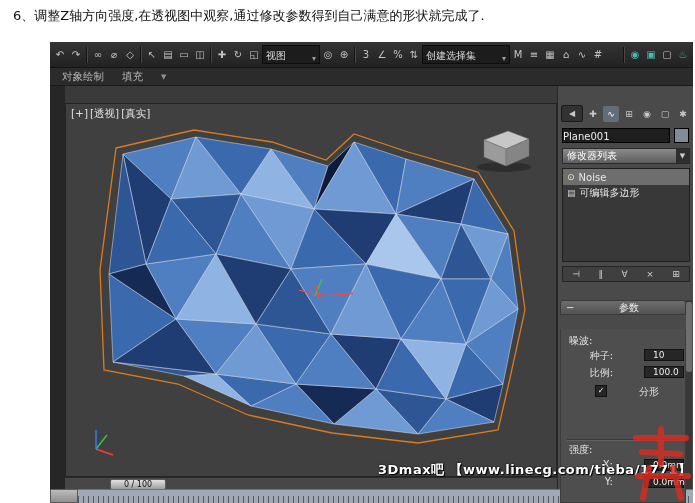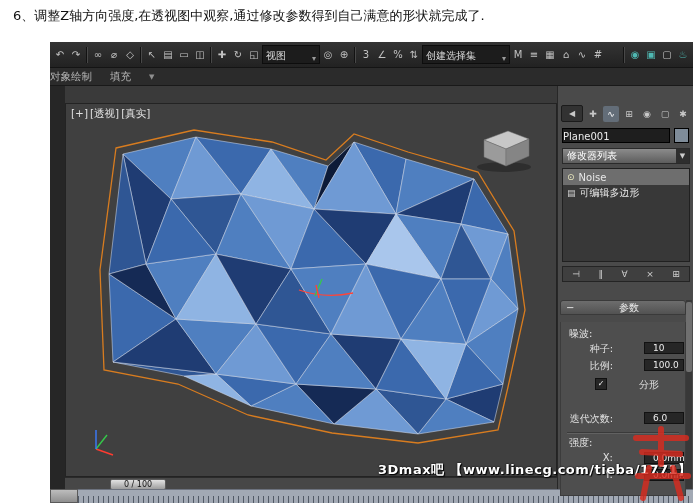--- a/index.html
+++ b/index.html
@@ -18,21 +18,21 @@
            color:#c3c3c3;font-size:10px;border-radius:2px;}
   .tb-icon.teal{color:#4fb8b2;}
   .tb-sep{width:1px;height:16px;background:#121212;border-right:1px solid #484848;margin:0 2px;flex:0 0 auto;}
   .tb-dd{height:17px;background:#1c1c1c;border:1px solid #0d0d0d;color:#ddd;font-size:10px;
          display:flex;align-items:flex-end;justify-content:space-between;padding:0 3px;flex:0 0 auto;}
   .dd-arr{color:#9a9a9a;font-size:8px;margin-left:4px;}
 
   
   .ribbon{position:absolute;left:0;top:26px;width:643px;height:18px;box-sizing:border-box;
           background:#2b2b2b;border-bottom:1px solid #191919;display:flex;align-items:center;
-          gap:18px;color:#b5b5b5;font-size:10.5px;}
+          gap:18px;padding-left:12px;color:#b5b5b5;font-size:10.5px;}
   .ribbon .caret{font-size:7px;color:#8f8f8f;}
 
   .left-strip{position:absolute;left:0;top:44px;width:15px;height:403px;background:#262626;}
 
   
   .viewport{position:absolute;left:15px;top:61px;width:492px;height:374px;background:#404040;
             border:1px solid #232323;box-sizing:border-box;overflow:hidden;}
   .vp-label{position:absolute;left:5px;top:3px;display:flex;gap:2px;font-size:10.5px;color:#e0e0e0;z-index:5;}
   .vp-label span{cursor:default;}
 
@@ -67,21 +67,21 @@
   .stack-row.sel{background:#6e6e6e;}
   .stack-row .sicon{font-size:9px;color:#f0eec2;}
   .stack-row .picon{font-size:9px;color:#cfcfcf;}
   .stack-bar{position:absolute;left:4px;top:180px;width:128px;height:16px;background:#3f3f3f;border:1px solid #242424;
              box-sizing:border-box;display:flex;align-items:center;justify-content:space-around;}
   .stack-bar span{color:#cfcfcf;font-size:9px;}
   .rollout-hd{position:absolute;left:2px;top:214px;width:126px;height:15px;background:linear-gradient(#6d6d6d,#525252);
               border:1px solid #3a3a3a;border-radius:3px 3px 0 0;box-sizing:border-box;color:#ececec;font-size:10px;}
   .rollout-hd .minus{position:absolute;left:5px;top:0;line-height:14px;}
   .rollout-hd .ttl{position:absolute;left:0;right:0;top:0;text-align:center;line-height:14px;padding-left:12px;}
-  .rollout-bd{position:absolute;left:2px;top:236px;width:126px;height:174px;background:#4e4e4e;
+  .rollout-bd{position:absolute;left:2px;top:243px;width:126px;height:174px;background:#4e4e4e;
               border:1px solid #3c3c3c;border-top:none;box-sizing:border-box;}
   .grp{position:absolute;left:8px;font-size:10px;color:#e9e9e9;}
   .prow{position:absolute;left:0;width:124px;height:14px;display:flex;align-items:flex-start;gap:28px;}
   .plabel{width:52px;text-align:right;font-size:10px;color:#e2e2e2;margin-right:3px;flex:0 0 auto;}
   .pfield{width:40px;height:12px;background:#262626;border:1px solid #121212;color:#ececec;font-size:9px;
           line-height:11px;padding-left:8px;box-sizing:border-box;flex:0 0 auto;}
   .pspin{width:9px;height:14px;display:flex;flex-direction:column;flex:0 0 auto;margin-left:1px;}
   .pspin span{flex:1;background:#3d3d3d;border:1px solid #1c1c1c;color:#cfcfcf;font-size:5px;line-height:5px;text-align:center;}
   .chk{width:10px;height:10px;background:#262626;border:1px solid #101010;color:#f0f0f0;font-size:8px;
        line-height:10px;text-align:center;box-sizing:content-box;}
@@ -312,28 +312,20 @@
           <span>▾</span>
         </span>
       </div>
 
       <div class="prow" style="top:56px;padding-left:34px;box-sizing:border-box">
         <span class="chk">✓</span>
         <span class="chk-lbl">分形</span>
       </div>
 
 
-      <div class="prow" style="top:90px">
-        <span class="plabel">迭代次数:</span>
-        <span class="pfield">6.0</span>
-        <span class="pspin">
-          <span>▴</span>
-          <span>▾</span>
-        </span>
-      </div>
 
       <div class="divider" style="top:110px"></div>
       <div class="grp" style="top:114px">强度:</div>
 
       <div class="prow" style="top:130px">
         <span class="plabel">X:</span>
         <span class="pfield">0.0mm</span>
         <span class="pspin">
           <span>▴</span>
           <span>▾</span>

